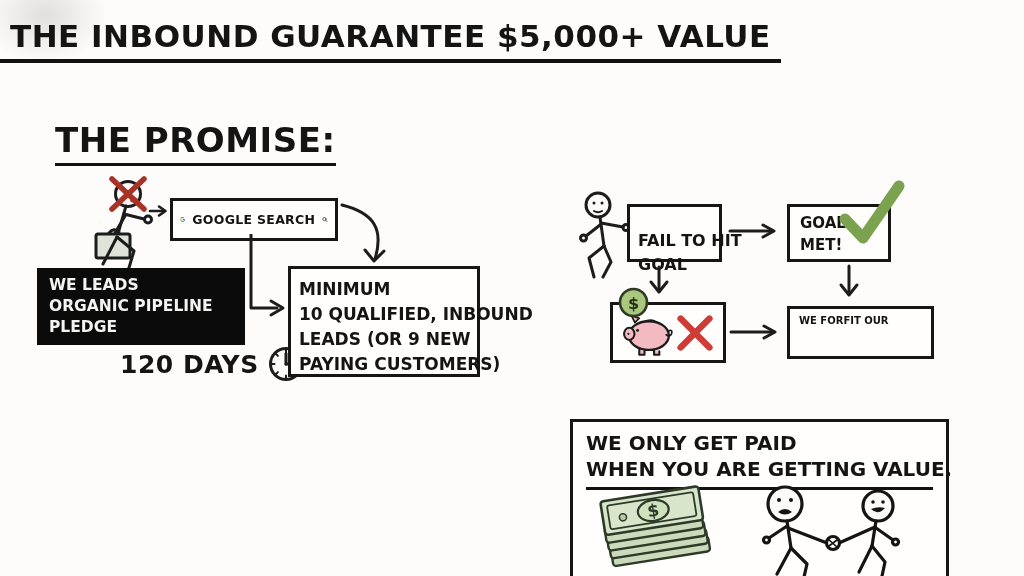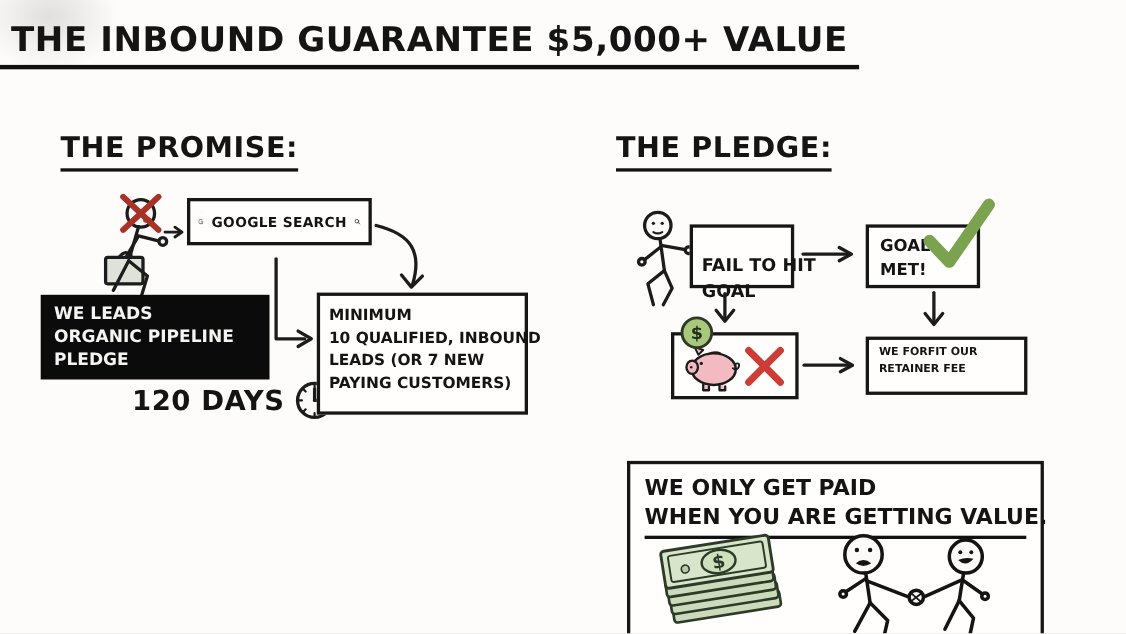--- a/index.html
+++ b/index.html
@@ -11,39 +11,39 @@
     font-family:"DejaVu Sans","Liberation Sans",sans-serif;
     color:#141414;
   }
   .abs{position:absolute;}
   .title-wrap{left:0;right:0;top:18px;}
   .title-wrap span{
     display:inline-block;font-size:31px;font-weight:800;letter-spacing:.5px;
     border-bottom:4px solid #111;padding:0 10px 5px;white-space:nowrap;
   }
   .section-heading{
-    font-size:26px;font-weight:800;letter-spacing:.5px;
+    font-size:34px;font-weight:800;letter-spacing:.5px;
     border-bottom:3.5px solid #111;padding-bottom:3px;display:inline-block;white-space:nowrap;
   }
   .box{
     background:#fffefd;border:3px solid #161616;box-sizing:border-box;
   }
   .box .ln{white-space:nowrap;}
   .google-box{
-    left:170px;top:180px;width:168px;height:43px;
+    left:170px;top:198px;width:168px;height:43px;
     display:flex;align-items:center;padding:12px 7px;gap:7px;
   }
   .google-label{font-size:12.5px;font-weight:800;letter-spacing:.3px;white-space:nowrap;}
   .deploy-box{
     left:37px;top:268px;width:208px;height:77px;background:#0b0b0b;color:#f4f4f2;
     padding:7px 12px;font-size:15.5px;font-weight:800;line-height:1.35;border:none;
   }
   .minimum-box{
     left:288px;top:266px;width:192px;height:111px;
-    padding:8px 8px;font-size:14px;font-weight:800;line-height:1.48;overflow:visible;
+    padding:8px 8px;font-size:17px;font-weight:800;line-height:1.48;overflow:visible;
   }
   .fail-box{left:627px;top:204px;width:95px;height:58px;padding:22px 8px;font-size:16px;font-weight:800;line-height:1.5;overflow:visible;}
   .goalmet-box{left:787px;top:204px;width:104px;height:58px;padding:6px 10px;font-size:15px;font-weight:800;line-height:1.45;}
   .piggy-box{left:610px;top:302px;width:116px;height:61px;display:flex;align-items:center;justify-content:space-between;padding:4px 8px;}
   .forfeit-box{left:787px;top:306px;width:147px;height:53px;padding:5px 9px;font-size:10px;font-weight:800;line-height:1.45;}
   .payment-box{left:570px;top:383px;width:379px;height:162px;border-width:3.5px;margin-top:36px;}
   .payment-text{padding:8px 13px 0;font-size:20px;font-weight:800;line-height:1.32;}
   .payment-underline{margin:4px 0 0 13px;width:347px;height:3px;background:#111;}
   .duration{left:120px;top:344px;display:flex;align-items:center;gap:7px;}
   .duration-label{font-size:25px;font-weight:800;letter-spacing:.5px;white-space:nowrap;}
@@ -141,27 +141,24 @@
         </g>
         <path d="M20,20 L20,9.5" stroke-width="3"></path>
         <path d="M20,20 L29.5,20" stroke-width="3"></path>
       </g>
     </svg>
   </div>
 
   <div class="abs box minimum-box">
     <div class="ln">MINIMUM</div>
     <div class="ln">10 QUALIFIED, INBOUND</div>
-    <div class="ln">LEADS (OR 7 NEW</div>
+    <div class="ln">LEADS (OR 9 NEW</div>
     <div class="ln">PAYING CUSTOMERS)</div>
   </div>
 
-  <div class="abs" style="left:560px;top:120px;">
-    <span class="section-heading">THE PLEDGE:</span>
-  </div>
 
   <svg class="abs" style="left:576px;top:191px;" width="54" height="90" viewBox="0 0 54 90">
     <g stroke="#1c1c1c" stroke-width="3" fill="none" stroke-linecap="round" stroke-linejoin="round">
       <circle cx="22" cy="14" r="12" fill="#fbfaf8"></circle>
       <path d="M24,26 L28,55"></path>
       <path d="M25,32 L47,36"></path>
       <circle cx="50" cy="36.5" r="3"></circle>
       <path d="M24,34 L10,45"></path>
       <circle cx="7.5" cy="47" r="3"></circle>
       <path d="M28,55 L13,67 L18,86"></path>
@@ -235,21 +232,20 @@
 
   <svg class="abs" style="left:729px;top:323px;" width="56" height="18" viewBox="0 0 56 18">
     <g stroke="#1c1c1c" stroke-width="3" fill="none" stroke-linecap="round" stroke-linejoin="round">
       <path d="M2,9 L44,9"></path>
         <path d="M35,3 L46,9 L35,15"></path>
     </g>
   </svg>
 
   <div class="abs box forfeit-box">
     <div class="ln">WE FORFIT OUR</div>
-    <div class="ln">RETAINER FEE</div>
   </div>
 
   <div class="abs box payment-box">
     <div class="payment-text">
       <div class="ln">WE ONLY GET PAID</div>
       <div class="ln">WHEN YOU ARE GETTING VALUE.</div>
     </div>
     <div class="payment-underline"></div>
 
     <svg class="abs" style="left:20px;top:62px;" width="130" height="95" viewBox="0 0 130 95">

